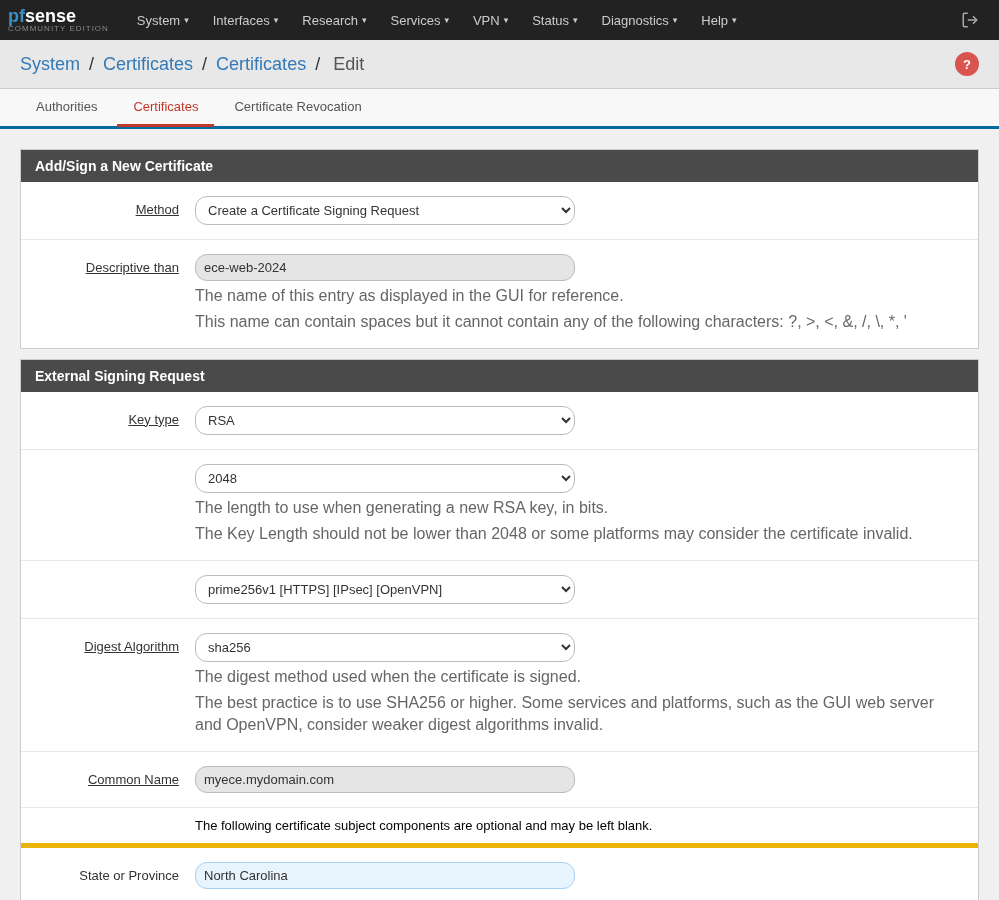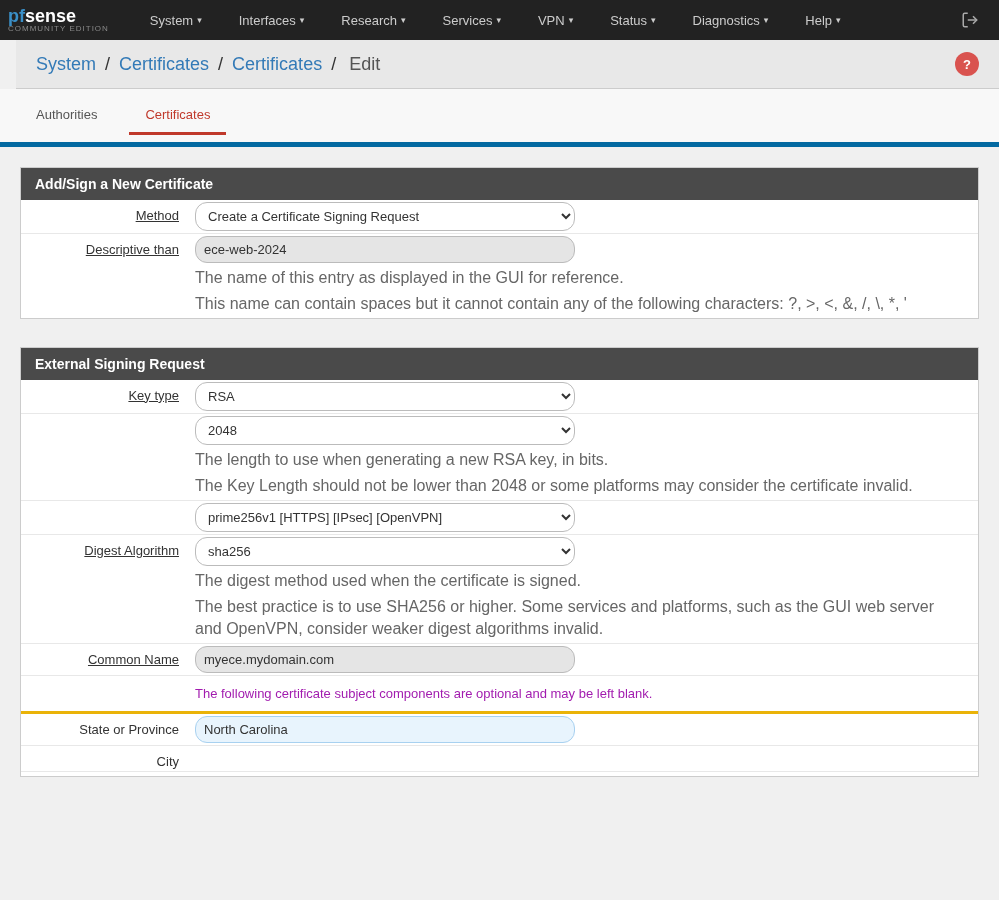--- a/index.html
+++ b/index.html
@@ -6,21 +6,21 @@
     body { font-family: Arial, Helvetica, sans-serif; font-size: 13px; background: #f0f0f0; color: #333; }
 
     
     .navbar {
       background: #222;
       color: #ddd;
       display: flex;
       align-items: center;
       height: 40px;
       padding: 0 8px;
-      gap: 13px;
+      gap: 0;
     }
     .navbar-brand {
       display: flex;
       flex-direction: column;
       margin-right: 16px;
       line-height: 1;
     }
     .brand-pf { color: #fff; font-size: 18px; font-weight: bold; }
     .brand-pf span { color: #e74c3c; }
     .brand-sub { color: #888; font-size: 8px; letter-spacing: 1px; }
@@ -40,68 +40,67 @@
     .navbar-right .nav-item { color: #aaa; }
 
     
     .breadcrumb-bar {
       background: #e8e8e8;
       padding: 12px 20px;
       border-bottom: 1px solid #ccc;
       display: flex;
       align-items: center;
       justify-content: space-between;
-      margin-left: 16px;
     }
     .breadcrumb-text { font-size: 18px; color: #333; }
     .breadcrumb-text a { color: #337ab7; text-decoration: none; }
     .breadcrumb-text span { color: #333; margin: 0 4px; }
     .breadcrumb-text .current { color: #555; }
     .help-icon {
       width: 24px; height: 24px; background: #d9534f; border-radius: 50%;
       color: #fff; display: flex; align-items: center; justify-content: center;
       font-weight: bold; font-size: 13px; cursor: pointer;
     }
 
     
     .tabs-bar {
       background: #f8f8f8;
-      padding: 8px 20px;
-      border-bottom: 5px solid #0369a1;
-      display: flex;
-      gap: 16px;
+      padding: 0 20px;
+      border-bottom: 3px solid #0369a1;
+      display: flex;
+      gap: 4px;
     }
     .tab {
       padding: 10px 16px;
       cursor: pointer;
       color: #555;
       font-size: 13px;
       border-bottom: 3px solid transparent;
       margin-bottom: -1px;
     }
     .tab.active { color: #c0392b; border-bottom: 3px solid #c0392b; font-weight: 500; }
 
     
     .main-content { padding: 20px; background: #f0f0f0; }
 
     
-    .panel { background: #fff; border: 1px solid #ccc; margin-bottom: 28px; }
+    .panel { background: #fff; border: 1px solid #ccc; margin-bottom: 10px; }
     .panel-header {
       background: #4a4a4a;
       color: #fff;
       padding: 8px 14px;
       font-size: 14px;
       font-weight: bold;
     }
 
     
     .form-row {
       display: flex;
       border-bottom: 1px solid #e8e8e8;
-      padding: 2px 14px;
+      padding: 14px 14px;
       align-items: flex-start;
     }
     .form-row:last-child { border-bottom: none; }
     .form-label {
       width: 160px;
       min-width: 160px;
       text-align: right;
       padding-right: 16px;
       padding-top: 6px;
       font-size: 13px;
@@ -121,22 +120,22 @@
       background: #fff;
       color: #333;
     }
     select { appearance: auto; }
     input[type="text"] { background: #e5e5e5; }
     input[type="text"].highlight { background: #e8f4fd; border-color: #a8d1f0; }
 
     .optional-note {
       padding: 10px 14px 10px 174px;
       font-size: 13px;
-      color: #a21caf;
-      border-bottom: 3px solid #eab308;
+      color: #000000;
+      border-bottom: 5px solid #eab308;
     }
   </style>
 </head>
 <body>
 
 <nav class="navbar">
   <div class="navbar-brand">
     <div class="brand-pf"><span style="color:#3a8fc7">pf</span>sense</div>
     <div class="brand-sub">COMMUNITY EDITION</div>
   </div>
@@ -192,20 +191,21 @@
     <a>Certificates</a>
     <span> / </span>
     <span class="current">Edit</span>
   </div>
   <div class="help-icon">?</div>
 </div>
 
 <div class="tabs-bar">
   <div class="tab">Authorities</div>
   <div class="tab active">Certificates</div>
+  <div class="tab">Certificate Revocation</div>
 </div>
 
 <div class="main-content">
 
   <div class="panel">
     <div class="panel-header">Add/Sign a New Certificate</div>
 
     <div class="form-row">
       <div class="form-label underline">Method</div>
       <div class="form-field">

